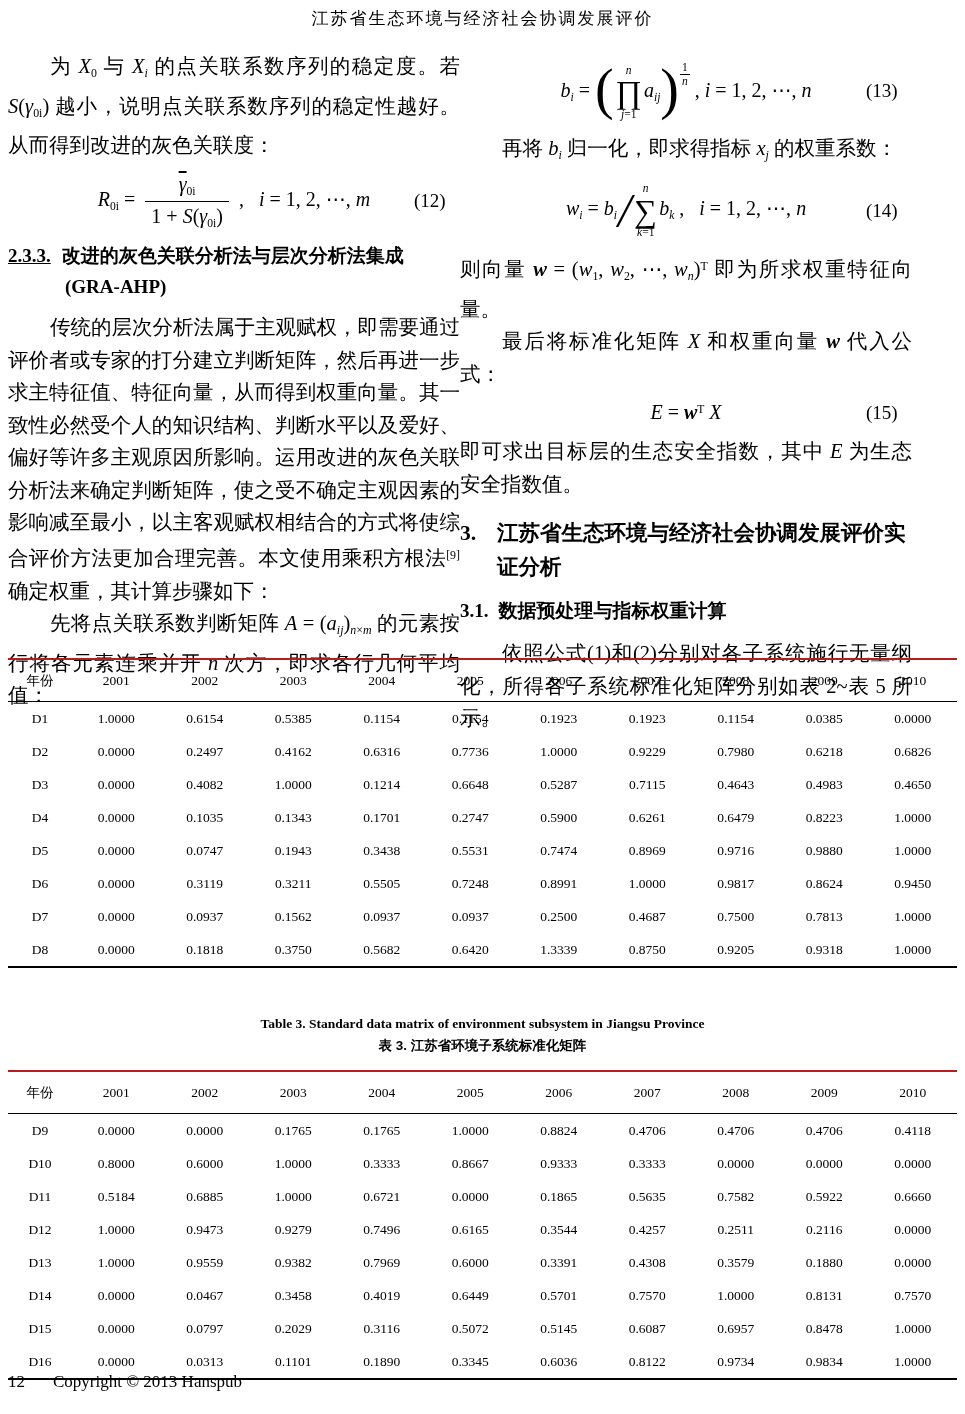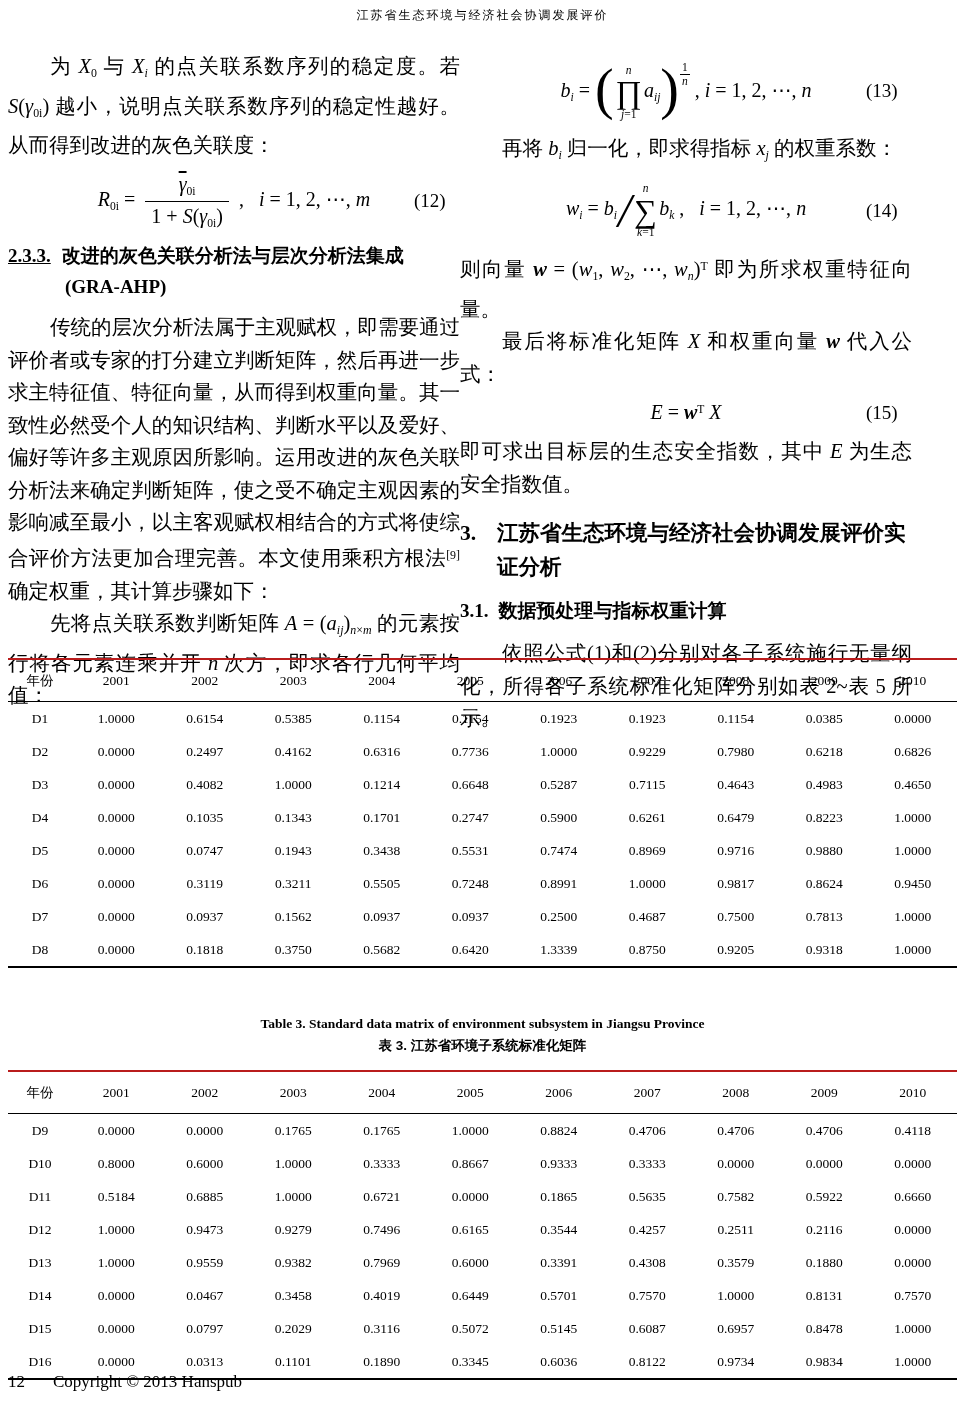--- a/index.html
+++ b/index.html
@@ -9,21 +9,21 @@
     font-family:"Liberation Serif","DejaVu Serif",serif;
   }
   .rm{font-family:"Liberation Serif","DejaVu Serif",serif;}
   .it{font-style:italic;}
   .b{font-weight:bold;}
   .ov{text-decoration:overline;}
   .sub{font-size:0.58em;vertical-align:-0.34em;letter-spacing:0;}
   .sup{font-size:0.58em;vertical-align:0.52em;}
 
   .running-header{position:absolute;top:7px;left:0;width:100%;text-align:center;
-    font-size:12px;letter-spacing:2px;}
+    font-size:17px;letter-spacing:2px;}
 
   .columns{position:absolute;top:50px;left:8px;width:949px;display:flex;}
   .col{width:452px;flex:none;}
 
   .para{font-size:20.5px;line-height:32.5px;text-align:justify;margin:0;}
   .indent{text-indent:2.05em;}
 
   
   .eqrow{display:flex;align-items:center;margin:11px 0;}
   .eqspacer{width:46px;flex:none;}

